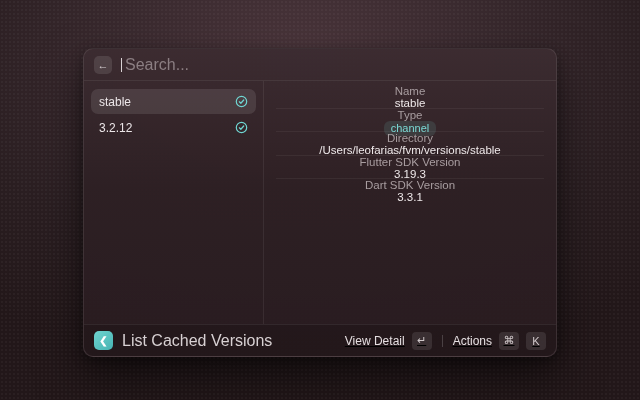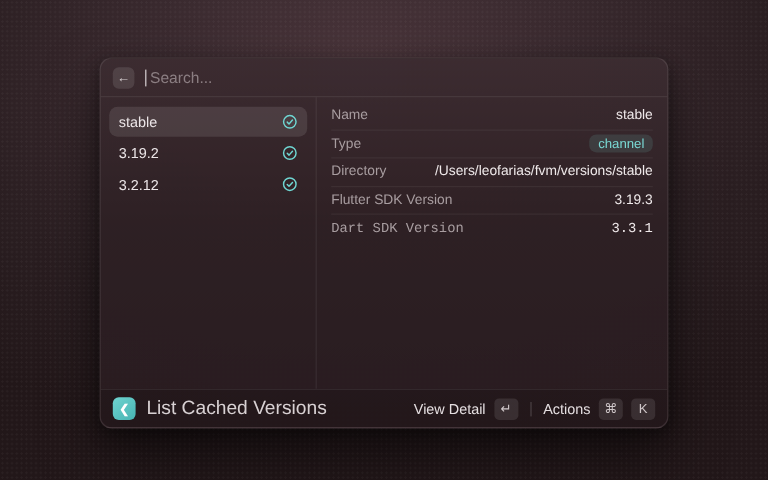--- a/index.html
+++ b/index.html
@@ -51,21 +51,21 @@
     cursor: pointer;
   }
   .caret {
     width: 1px; height: 14px;
     background: #d9d2d4;
     margin-left: 9px;
   }
   .search-placeholder {
     margin-left: 3px;
     color: #8b7e82;
-    font-size: 13px;
+    font-size: 16px;
   }
 
   
   .body {
     flex: 1;
     display: flex;
     min-height: 0;
   }
   .list-panel {
     width: 180px;
@@ -92,22 +92,23 @@
     padding: 4px 12px 0 12px;
     min-width: 0;
   }
   .detail-row {
     height: 23.5px;
     display: flex;
     align-items: center;
     justify-content: space-between;
     border-bottom: 1px solid rgba(255,255,255,0.055);
     font-size: 11.5px;
-  }
-  .detail-row:last-child { border-bottom: none; font-family: Liberation Mono, monospace; }
+    flex-direction: column;
+  }
+  .detail-row:last-child { border-bottom: none; }
   .detail-label { color: #a89da0; }
   .detail-value { color: #efe9ea; text-align: right; }
   .tag {
     color: #7ad9d4;
     background: rgba(122,217,212,0.13);
     border-radius: 6px;
     padding: 1.5px 7px;
     font-size: 11px;
   }
 
@@ -134,20 +135,21 @@
   .ext-name {
     margin-left: 9px;
     color: #d8d1d3;
     font-size: 16px;
   }
   .footer-right {
     margin-left: auto;
     display: flex;
     align-items: center;
     gap: 7px;
+    text-decoration: underline;
   }
   .action-label {
     color: #e5dfe1;
     font-size: 12px;
     font-weight: 500;
     cursor: pointer;
   }
   .keycap {
     min-width: 20px; height: 18px;
     padding: 0 4px;
@@ -184,29 +186,20 @@
         <span>stable</span>
         <span class="item-icon">
           <svg width="13" height="13" viewBox="0 0 14 14">
               <circle cx="7" cy="7" r="5.6" fill="none" stroke="#6fd6d2" stroke-width="1.3"></circle>
               <path d="M4.7 7.3 L6.3 8.9 L9.4 5.4" fill="none" stroke="#6fd6d2" stroke-width="1.3" stroke-linecap="round" stroke-linejoin="round"></path>
             </svg>
         </span>
       </div>
 
 
-      <div class="list-item">
-        <span>3.19.2</span>
-        <span class="item-icon">
-          <svg width="13" height="13" viewBox="0 0 14 14">
-              <circle cx="7" cy="7" r="5.6" fill="none" stroke="#6fd6d2" stroke-width="1.3"></circle>
-              <path d="M4.7 7.3 L6.3 8.9 L9.4 5.4" fill="none" stroke="#6fd6d2" stroke-width="1.3" stroke-linecap="round" stroke-linejoin="round"></path>
-            </svg>
-        </span>
-      </div>
 
 
 
 
       <div class="list-item">
         <span>3.2.12</span>
         <span class="item-icon">
           <svg width="13" height="13" viewBox="0 0 14 14">
               <circle cx="7" cy="7" r="5.6" fill="none" stroke="#6fd6d2" stroke-width="1.3"></circle>
               <path d="M4.7 7.3 L6.3 8.9 L9.4 5.4" fill="none" stroke="#6fd6d2" stroke-width="1.3" stroke-linecap="round" stroke-linejoin="round"></path>

